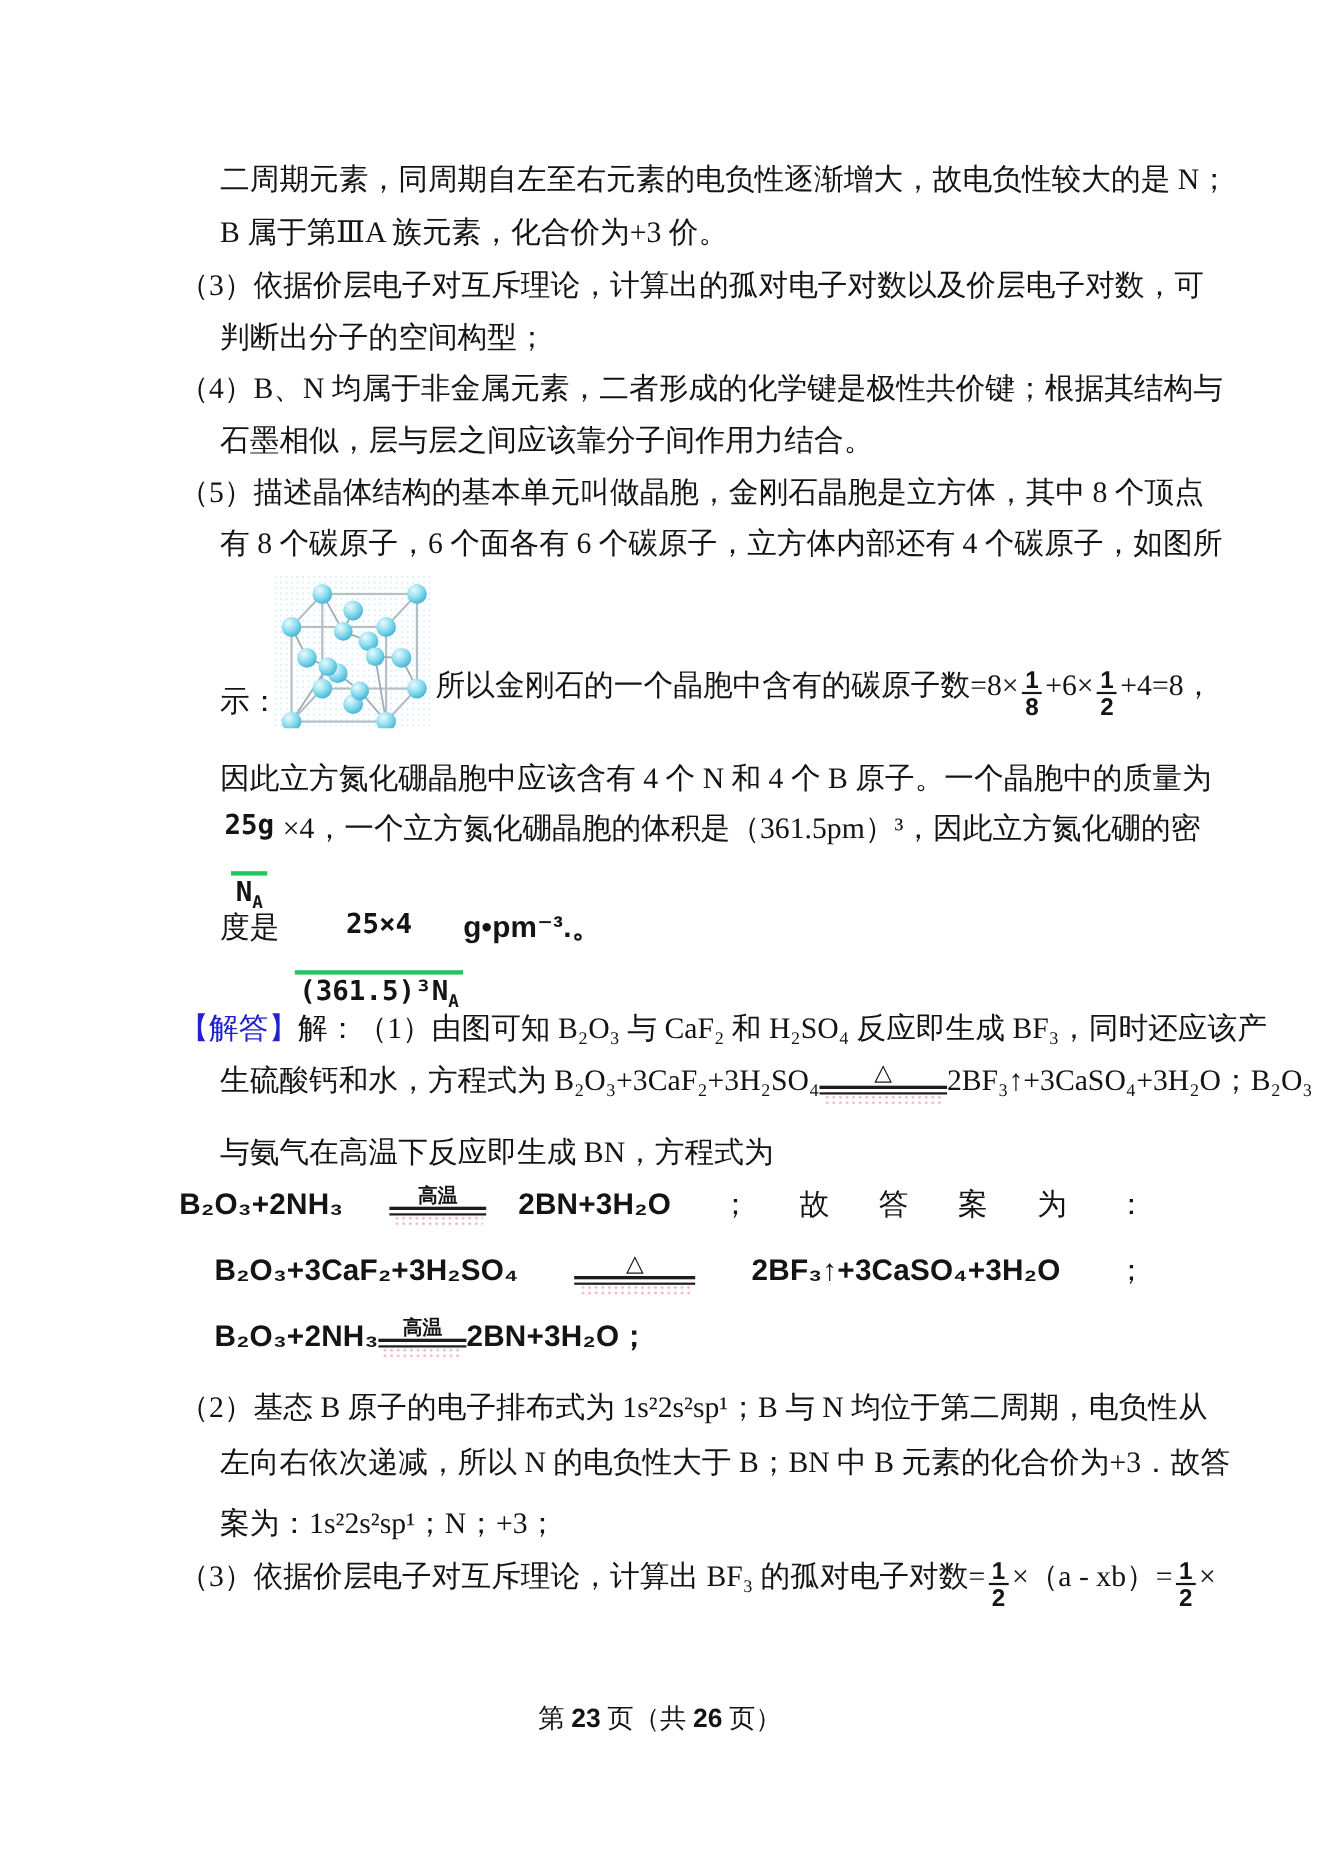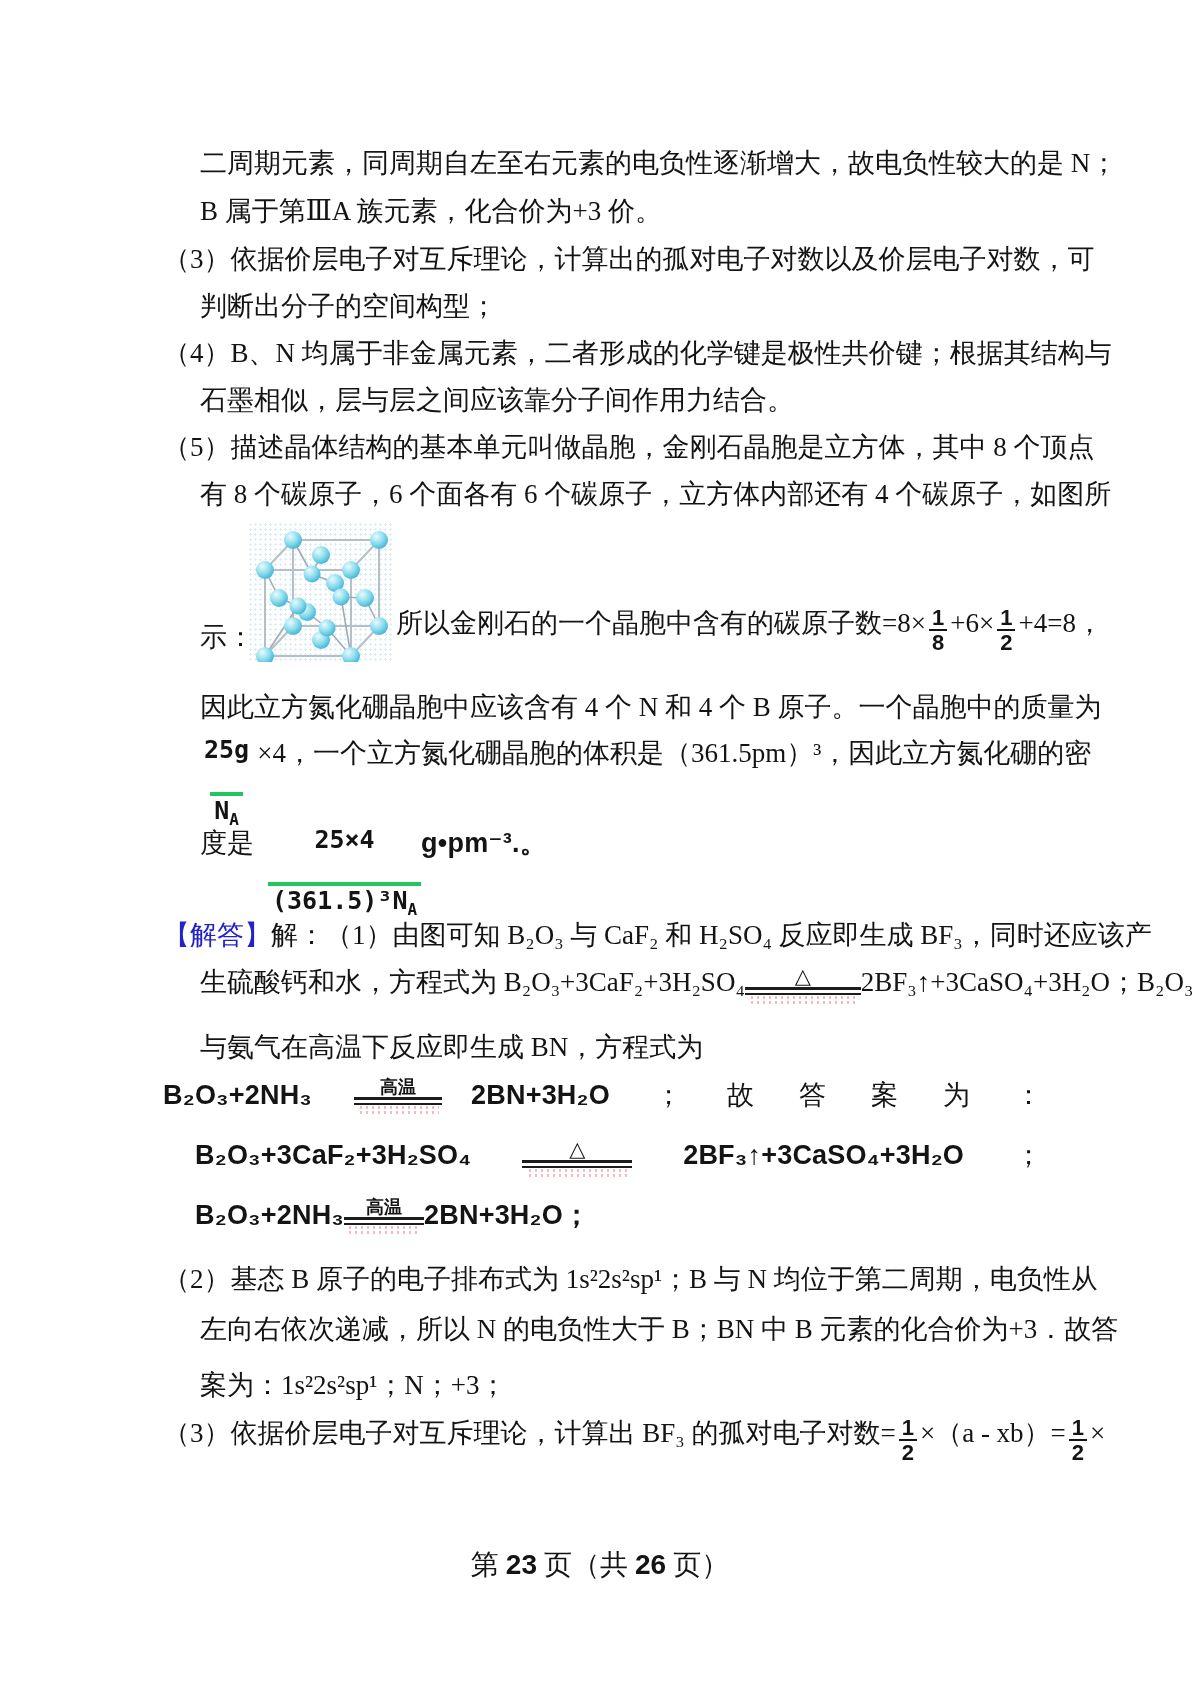--- a/index.html
+++ b/index.html
@@ -24,21 +24,21 @@
   .fr .den{border-top:2px solid #141414;padding:0 3px;}
   .fr .num{padding:0 3px;}
   
   .bigfr{display:inline-flex;flex-direction:column;align-items:center;vertical-align:middle;
       font-family:"DejaVu Sans Mono","Liberation Mono",monospace;font-size:25px;line-height:1.15;font-weight:700;}
   .bigfr .den{border-top:4px solid #22c55e;padding:1px 4px 0 4px;margin-top:27px;}
   .bigfr .num{padding:0 4px;}
   .subA{font-size:16px;vertical-align:-6px;}
   .figwrap{position:absolute;background-image:radial-gradient(circle,#dceff6 1px,transparent 1.3px);background-size:5px 5px;}
   .spacer{flex:1;}
-  .footer{position:absolute;left:0;right:0;text-align:center;font-size:28px;}
+  .footer{position:absolute;left:0;right:0;text-align:center;font-size:24px;}
   .footer b{font-family:"Liberation Sans","DejaVu Sans",sans-serif;}
 </style>
 </head>
 <body>
 
 <div class="page">
 
   <div class="ln" style="left:200px;top:146px;">二周期元素，同周期自左至右元素的电负性逐渐增大，故电负性较大的是 N；</div>
   <div class="ln" style="left:200px;top:194px;">B 属于第ⅢA 族元素，化合价为+3 价。</div>
   <div class="ln" style="left:163px;top:242px;">（3）依据价层电子对互斥理论，计算出的孤对电子对数以及价层电子对数，可</div>

